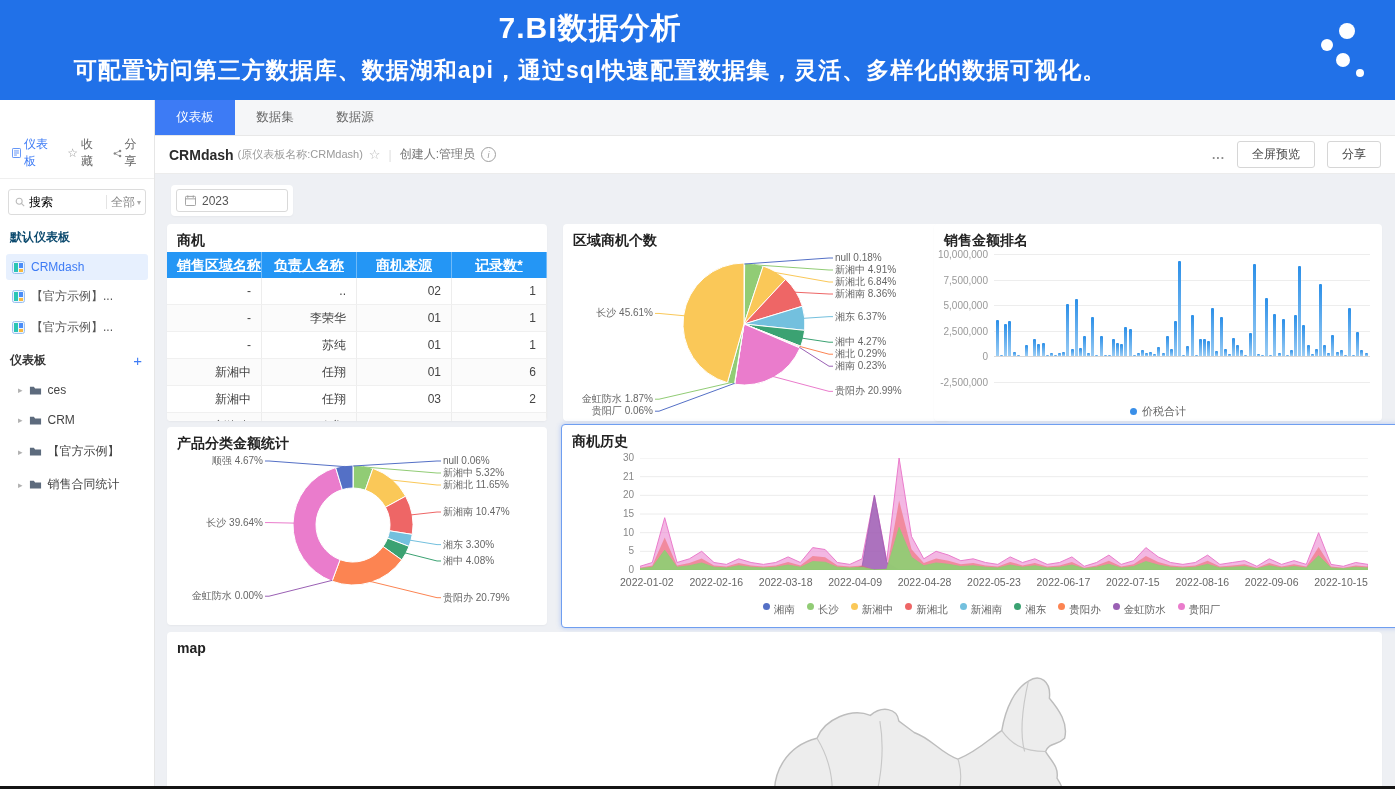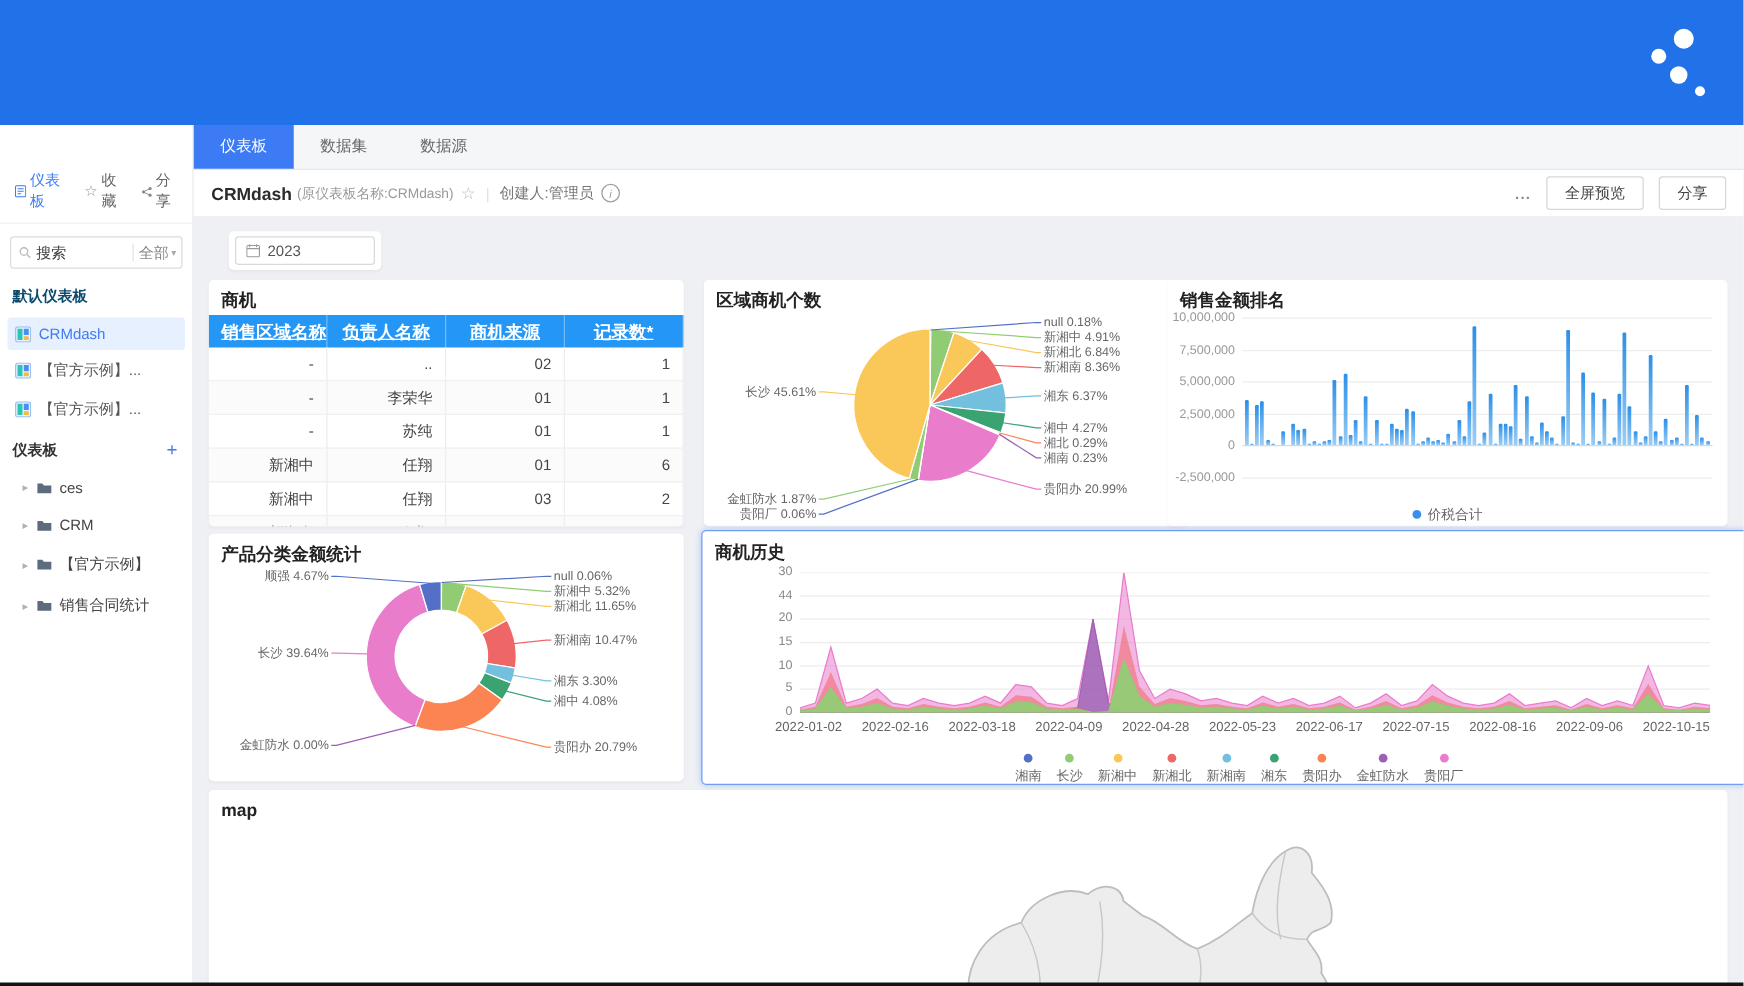--- a/index.html
+++ b/index.html
@@ -15,21 +15,21 @@
   
   .app-body{position:absolute;top:100px;left:0;right:0;bottom:0;display:flex;}
   .sidebar{width:155px;background:#fff;border-right:1px solid #e6e6e6;padding-top:36px;box-sizing:border-box;font-size:12px;color:#555;}
   .main{flex:1;display:flex;flex-direction:column;min-width:0;}
   
   .side-tabs{display:flex;align-items:center;gap:14px;padding:0 10px 8px 12px;border-bottom:1px solid #efefef;}
   .side-tab{display:flex;align-items:center;gap:3px;cursor:pointer;color:#666;}
   .side-tab.active{color:#3d7bf5;}
   .side-search{padding:10px 8px 4px 8px;}
   .search-box{display:flex;align-items:center;border:1px solid #dcdcdc;border-radius:3px;height:24px;padding:0 4px 0 6px;background:#fff;}
-  .search-box .ph{color:#404040;flex:1;margin-left:4px;}
+  .search-box .ph{color:#000000;flex:1;margin-left:4px;}
   .search-box .divider{width:1px;height:14px;background:#e4e4e4;margin:0 4px;}
   .search-box .filter{color:#888;display:flex;align-items:center;gap:2px;}
   .search-box .car{font-size:8px;color:#aaa;}
   .side-section-label{padding:10px 12px 6px 10px;color:#0c4a6e;font-weight:bold;}
   .side-item{display:flex;align-items:center;gap:6px;margin:2px 6px;padding:6px 6px;border-radius:3px;color:#555;cursor:pointer;}
   .side-item.selected{background:#e7f0fe;color:#3d7bf5;}
   .side-expand{padding:8px 0 6px 26px;color:#888;cursor:pointer;}
   .side-section-row{display:flex;align-items:center;justify-content:space-between;padding:8px 12px 6px 10px;color:#333;font-weight:bold;}
   .side-section-row .plus{color:#3d7bf5;font-size:15px;font-weight:normal;cursor:pointer;}
   .tree-item{display:flex;align-items:center;gap:6px;padding:8px 6px 8px 18px;color:#444;cursor:pointer;}
@@ -45,21 +45,21 @@
   .tb-div{color:#e0e0e0;margin-right:8px;}
   .info-dot{display:inline-flex;width:13px;height:13px;border:1px solid #9f9f9f;border-radius:50%;
             align-items:center;justify-content:center;font-size:9px;color:#9f9f9f;margin-left:6px;font-style:italic;}
   .tb-right{margin-left:auto;display:flex;align-items:center;gap:12px;}
   .more-btn{color:#8a8a8a;letter-spacing:1px;cursor:pointer;font-weight:bold;}
   .tb-btn{border:1px solid #d6d6d6;border-radius:3px;background:#fff;color:#444;font-size:12px;padding:4px 14px;cursor:pointer;}
   
   .content{position:relative;flex:1;background:#eef0f4;overflow:hidden;}
   .panel{position:absolute;background:#fff;border-radius:4px;box-shadow:0 1px 2px rgba(0,0,0,.04);overflow:hidden;}
   .p-title{position:absolute;top:8px;left:10px;font-size:14px;font-weight:bold;color:#222;z-index:3;}
-  .date-panel{left:28px;top:11px;width:122px;height:31px;}
+  .date-panel{left:16px;top:11px;width:122px;height:31px;}
   .date-input{position:absolute;left:5px;top:4px;right:5px;bottom:4px;border:1px solid #d9d9d9;border-radius:3px;
               display:flex;align-items:center;gap:6px;padding:0 8px;font-size:12px;color:#555;cursor:pointer;}
   .clock-panel{left:162px;top:10px;width:1055px;height:33px;display:flex;align-items:center;justify-content:center;}
   .clock-text{font-size:17px;font-weight:bold;color:#2d2d2d;letter-spacing:.5px;}
   .table-panel{left:12px;top:50px;width:380px;height:197px;}
   .pie-panel{left:408px;top:50px;width:387px;height:197px;}
   .bar-panel{left:779px;top:50px;width:448px;height:197px;}
   .donut-panel{left:12px;top:253px;width:380px;height:198px;}
   .area-panel{left:406px;top:250px;width:820px;height:202px;border:1px solid #6f9ef0;box-shadow:0 0 5px rgba(63,120,240,.35);padding-left:39px;}
   .map-panel{left:12px;top:458px;width:1215px;height:158px;}
@@ -82,31 +82,35 @@
   .bars{position:absolute;left:2px;right:2px;bottom:25.6px;top:0;display:flex;align-items:flex-end;justify-content:space-between;}
   .bar{width:3px;background:linear-gradient(to bottom,#2b8fe8,#9ccdf4);border-radius:1px 1px 0 0;}
   .bar-xrow{position:absolute;left:60px;top:162px;width:376px;display:flex;justify-content:space-between;font-size:10.5px;color:#666;}
   .bar-legend{position:absolute;left:0;right:0;top:180px;display:flex;justify-content:center;align-items:center;gap:5px;font-size:11px;color:#666;}
   .dot{width:7px;height:7px;border-radius:50%;display:inline-block;}
   
   .area-plot{position:absolute;left:78px;top:33px;width:728px;height:112px;}
   .area-ylab{position:absolute;left:42px;width:30px;text-align:right;font-size:10px;color:#888;}
   .area-xrow{position:absolute;left:58px;top:151px;width:748px;display:flex;justify-content:space-between;font-size:10.5px;color:#666;}
   .area-legend{position:absolute;left:0;right:0;top:178px;display:flex;justify-content:center;align-items:center;gap:12px;font-size:10.5px;color:#666;}
-  .area-legend .li{display:flex;align-items:center;gap:4px;flex-direction:column;}
+  .area-legend .li{display:flex;gap:4px;}
   
   .map-svg{position:absolute;left:570px;top:0;}
   .bottom-strip{position:absolute;left:0;bottom:0;width:100%;height:3px;background:#141414;}
 </style>
 </head>
 <body>
 
 <div class="screen">
 
   <header class="banner">
+    <div class="banner-text">
+      <div class="banner-title">7.BI数据分析</div>
+      <div class="banner-subtitle">可配置访问第三方数据库、数据湖和api，通过sql快速配置数据集，灵活、多样化的数据可视化。</div>
+    </div>
     <div class="brand">
       <svg width="46" height="60" viewBox="0 0 46 60">
         <circle cx="28" cy="11" r="8" fill="#fff"></circle>
         <circle cx="8" cy="25" r="6" fill="#fff"></circle>
         <circle cx="24" cy="40" r="7" fill="#fff"></circle>
         <circle cx="41" cy="53" r="4" fill="#fff"></circle>
       </svg>
     </div>
   </header>
 
@@ -511,21 +515,21 @@
                 <polygon points="0,112 0.0,109.7 12.3,107.4 24.7,79.6 37.0,107.4 49.4,105.1 61.7,100.4 74.0,107.4 86.4,108.5 98.7,105.1 111.1,107.4 123.4,108.5 135.7,107.4 148.1,103.9 160.4,107.4 172.7,98.1 185.1,99.3 197.4,107.4 209.8,108.5 222.1,107.4 234.4,112.0 246.8,110.8 259.1,42.6 271.5,91.2 283.8,105.1 296.1,100.4 308.5,102.7 320.8,106.2 333.2,105.1 345.5,107.4 357.8,108.5 370.2,103.9 382.5,107.4 394.8,105.1 407.2,108.5 419.5,107.4 431.9,103.9 444.2,109.7 456.5,107.4 468.9,102.7 481.2,108.5 493.6,106.2 505.9,98.1 518.2,103.9 530.6,107.4 542.9,108.5 555.3,107.4 567.6,102.7 579.9,108.5 592.3,107.4 604.6,106.2 616.9,109.7 629.3,105.1 641.6,108.5 654.0,106.2 666.3,108.5 678.6,88.9 691.0,108.5 703.3,109.7 715.7,107.4 728.0,108.5 728,112" fill="rgba(238,102,102,0.55)" stroke="none"></polygon>
                 <polygon points="0,112 0.0,110.6 12.3,109.2 24.7,92.1 37.0,109.2 49.4,107.7 61.7,104.9 74.0,109.2 86.4,109.9 98.7,107.7 111.1,109.2 123.4,109.9 135.7,109.2 148.1,107.0 160.4,109.2 172.7,103.5 185.1,104.2 197.4,109.2 209.8,109.9 222.1,109.2 234.4,112.0 246.8,111.3 259.1,69.4 271.5,99.2 283.8,107.7 296.1,104.9 308.5,106.3 320.8,108.5 333.2,107.7 345.5,109.2 357.8,109.9 370.2,107.0 382.5,109.2 394.8,107.7 407.2,109.9 419.5,109.2 431.9,107.0 444.2,110.6 456.5,109.2 468.9,106.3 481.2,109.9 493.6,108.5 505.9,103.5 518.2,107.0 530.6,109.2 542.9,109.9 555.3,109.2 567.6,106.3 579.9,109.9 592.3,109.2 604.6,108.5 616.9,110.6 629.3,107.7 641.6,109.9 654.0,108.5 666.3,109.9 678.6,97.8 691.0,109.9 703.3,110.6 715.7,109.2 728.0,109.9 728,112" fill="rgba(145,204,117,0.95)" stroke="#91cc75" stroke-width="0.8"></polygon>
               </svg>
           </div>
           <div id="areaY">
               <span class="area-ylab" style="top: 139px;">0</span>
               <span class="area-ylab" style="top: 120.333px;">5</span>
               <span class="area-ylab" style="top: 101.667px;">10</span>
               <span class="area-ylab" style="top: 83px;">15</span>
               <span class="area-ylab" style="top: 64.3333px;">20</span>
-              <span class="area-ylab" style="top: 45.6667px;">44</span>
+              <span class="area-ylab" style="top: 45.6667px;">21</span>
               <span class="area-ylab" style="top: 27px;">30</span>
             </div>
           <div class="area-xrow" id="areaX">
               <span>2022-01-02</span>
               <span>2022-02-16</span>
               <span>2022-03-18</span>
               <span>2022-04-09</span>
               <span>2022-04-28</span>
               <span>2022-05-23</span>
               <span>2022-06-17</span>

